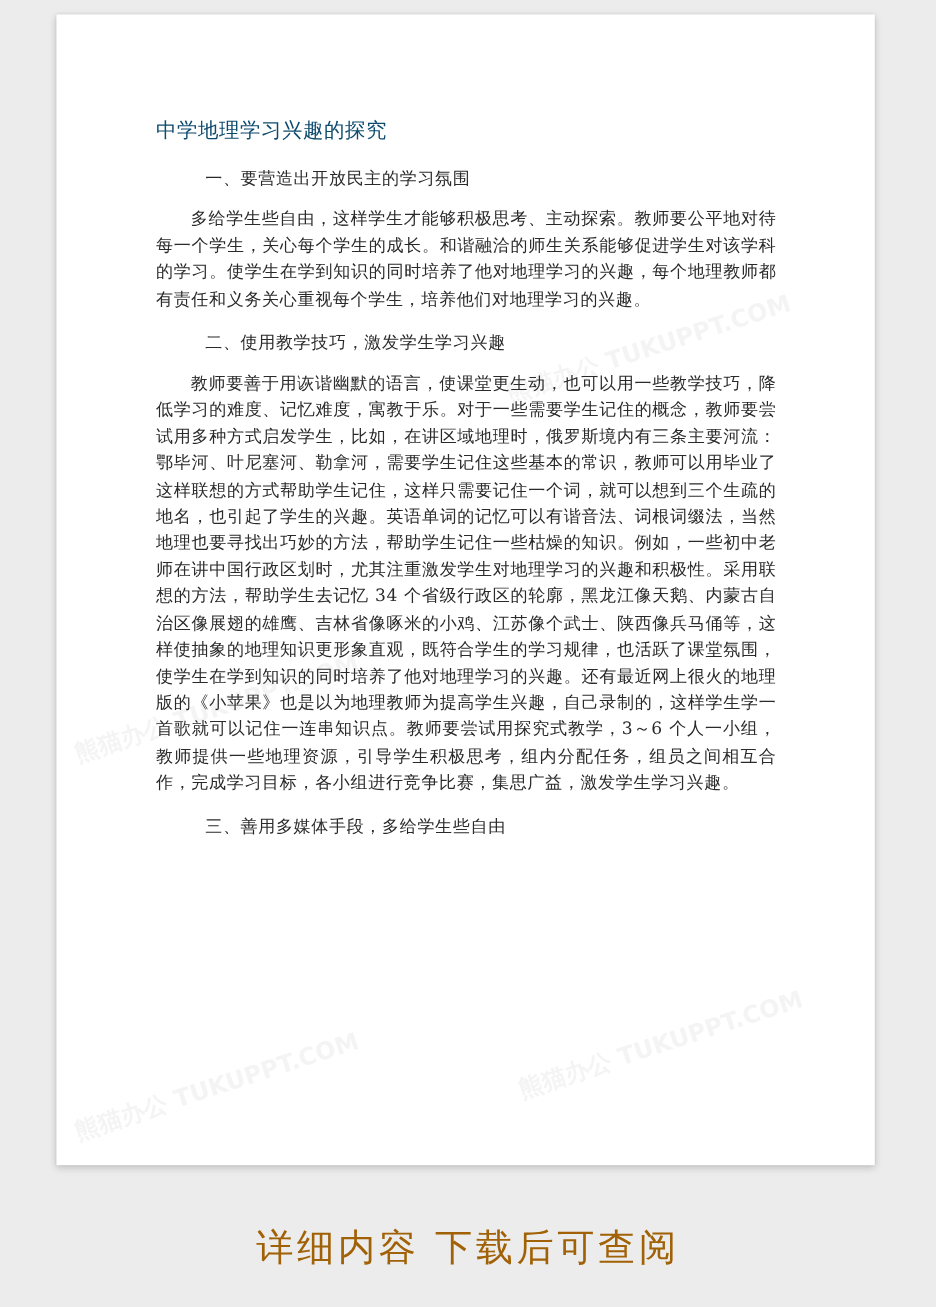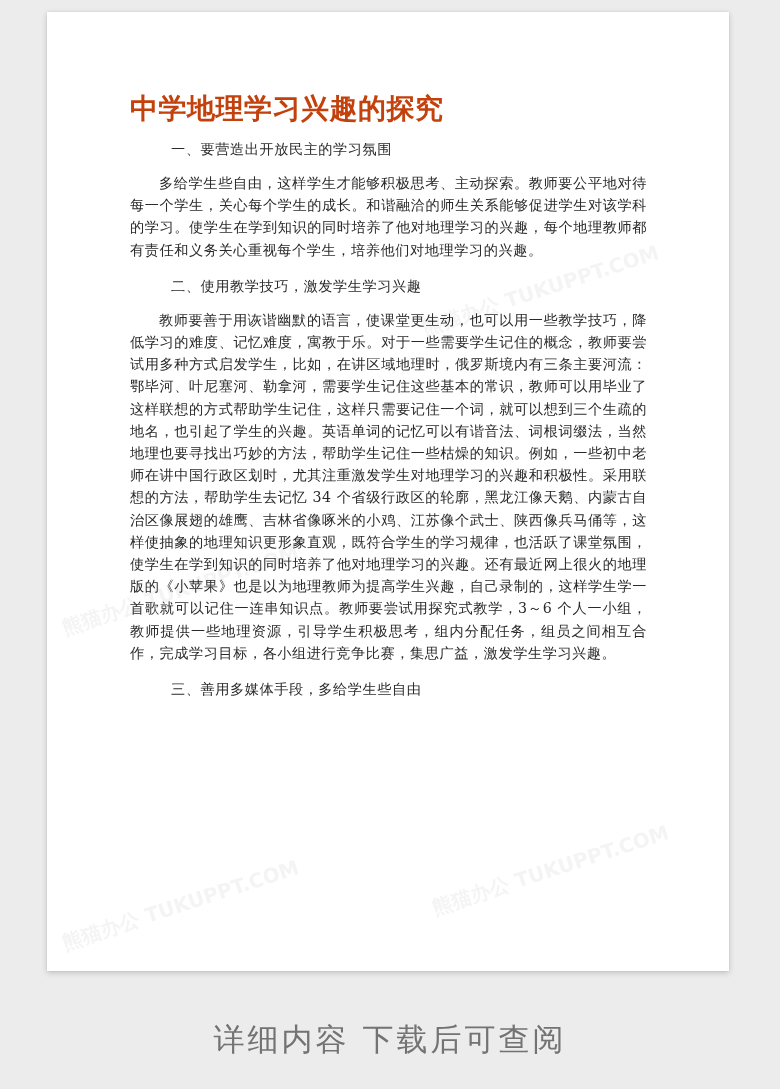--- a/index.html
+++ b/index.html
@@ -14,43 +14,43 @@
     width: 682px; height: 959px;
     background: #ffffff;
     box-shadow: 0 2px 6px rgba(0,0,0,0.18), 0 0 2px rgba(0,0,0,0.08);
     overflow: hidden;
   }
   .content {
     position: absolute; left: 83px; top: 82px; width: 517px;
     color: #2a2a2a;
   }
   .doc-title {
-    font-size: 28px; font-weight: bold; margin: 0;
-    letter-spacing: 0.5px; color: #c2410c;
+    font-size: 17px; font-weight: normal; margin: 0;
+    letter-spacing: 0.5px; color: #0c4a6e;
     height: 30px; line-height: 30px;
   }
   .para {
     font-size: 14.2px; line-height: 22.2px; margin: 0;
     text-indent: 29px; text-align: justify; letter-spacing: 0.55px;
   }
   .p-intro { margin-top: 38px; }
   .heading {
     font-size: 14.2px; line-height: 22px; margin: 12px;
     text-indent: 29px; letter-spacing: 0.55px;
     margin-top: 14px; margin-bottom: 12px;
   }
   .watermark {
     position: absolute; font-family: "DejaVu Sans", sans-serif;
     font-size: 20px; font-weight: bold; color: rgba(150,150,150,0.10);
     transform: rotate(-18deg); white-space: nowrap; pointer-events: none;
   }
   .footer-cta {
     position: absolute; left: 0; top: 1019px; width: 780px; text-align: center;
     font-family: "DejaVu Sans", "Liberation Sans", sans-serif;
-    font-size: 31px; color: #737373; letter-spacing: 3px;
+    font-size: 31px; color: #a16207; letter-spacing: 3px;
   }
 </style>
 </head>
 <body>
 
 <div class="page">
   <div class="watermark" style="left:370px; top:265px;">熊猫办公 TUKUPPT.COM</div>
   <div class="watermark" style="left:10px; top:565px;">熊猫办公 TUKUPPT.COM</div>
   <div class="watermark" style="left:380px; top:845px;">熊猫办公 TUKUPPT.COM</div>
   <div class="watermark" style="left:10px; top:880px;">熊猫办公 TUKUPPT.COM</div>

